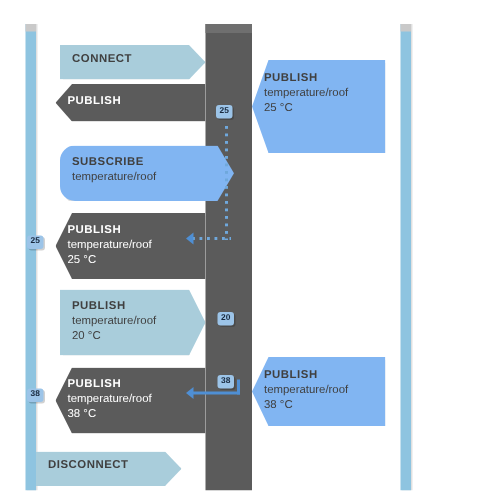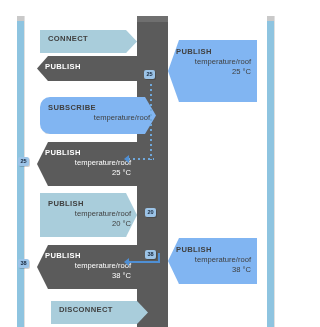--- a/index.html
+++ b/index.html
@@ -37,21 +37,21 @@
     box-sizing:border-box;
     padding:4px 6px 4px 8px;
     color:#404040;
     line-height:1.22;
     box-shadow:2px 2px 0 rgba(0,0,0,0.13);
   }
   .msg .title{
     font-weight:bold;font-size:7.6px;letter-spacing:.35px;
     display:block;margin-bottom:1px;
   }
-  .msg .ln{display:block;font-size:7.6px;text-align:right;}
+  .msg .ln{display:block;font-size:7.6px;}
   .msg .retain{display:block;font-size:7.4px;font-style:italic;}
 
   
   .c-pale { background:#a9cddb; }
   .c-gray { background:#5b5b5b; color:#ffffff; }
   .c-blue { background:#81b5f2; }
 
   
   .dir-right{
     clip-path:polygon(0 0, calc(100% - 11px) 0, 100% 50%, calc(100% - 11px) 100%, 0 100%);
@@ -174,21 +174,21 @@
   <span class="ln">temperature/roof</span>
   <span class="ln">38 °C</span>
 </div>
 
 <div class="msg c-gray dir-left" style="left:37px;top:245px;width:100px;height:44px;padding-top:6px;">
   <span class="title">PUBLISH</span>
   <span class="ln">temperature/roof</span>
   <span class="ln">38 °C</span>
 </div>
 
-<div class="msg c-pale dir-right" style="left:51px;top:301px;width:97px;height:23px;">
+<div class="msg c-pale dir-right" style="left:24px;top:301px;width:97px;height:23px;">
   <span class="title">DISCONNECT</span>
 </div>
 
 <div class="badge" style="left:144px;top:70px;">25</div>
 
 <div class="badge" style="left:18px;top:157px;">25</div>
 
 <div class="badge" style="left:145px;top:208px;">20</div>
 
 <div class="badge" style="left:145px;top:250px;">38</div>

